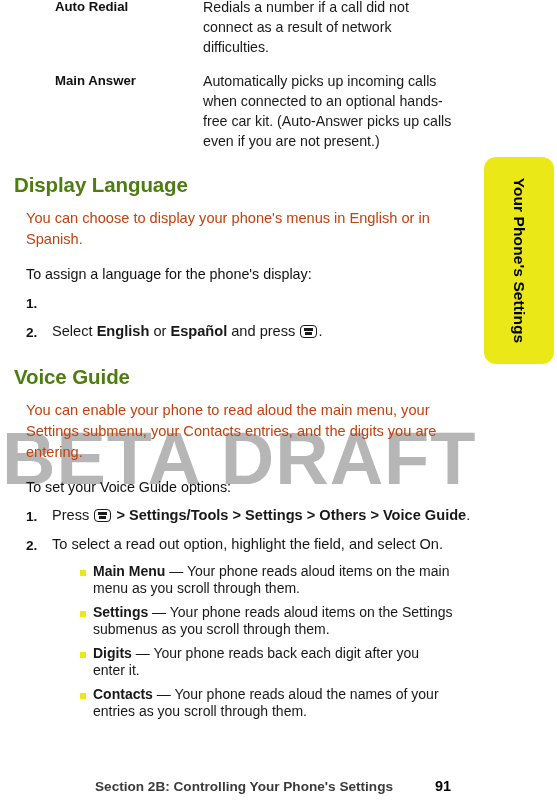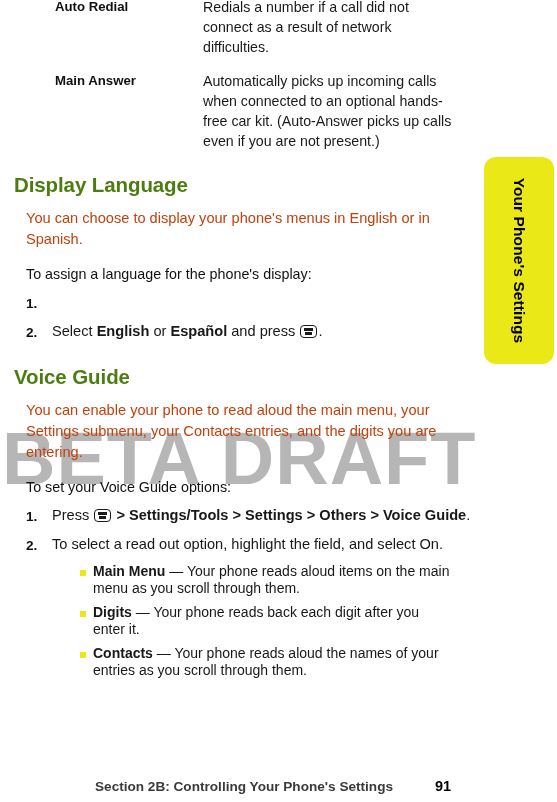--- a/index.html
+++ b/index.html
@@ -276,20 +276,21 @@
       <span class="step-body"><span>Press</span><span>&nbsp;</span><span class="keyicon"></span><span class="b"> &gt; Settings/Tools &gt; Settings &gt; Others &gt; Voice Guide</span><span>.</span></span>
     </li>
     <li>
       <span class="step-num">2.</span>
       <span class="step-body">To select a read out option, highlight the field, and select On.</span>
     </li>
   </ol>
 
   <ul class="bullets">
     <li><span class="b">Main Menu</span><span> — </span><span>Your phone reads aloud items on the main menu as you scroll through them.</span></li>
+    <li><span class="b">Settings</span><span> — </span><span>Your phone reads aloud items on the Settings submenus as you scroll through them.</span></li>
     <li><span class="b">Digits</span><span> — </span><span>Your phone reads back each digit after you enter it.</span></li>
     <li><span class="b">Contacts</span><span> — </span><span>Your phone reads aloud the names of your entries as you scroll through them.</span></li>
   </ul>
 
 </div>
 
 <div class="footer">
   <div class="footer-title">Section 2B: Controlling Your Phone's Settings</div>
   <div class="footer-page">91</div>
 </div>

